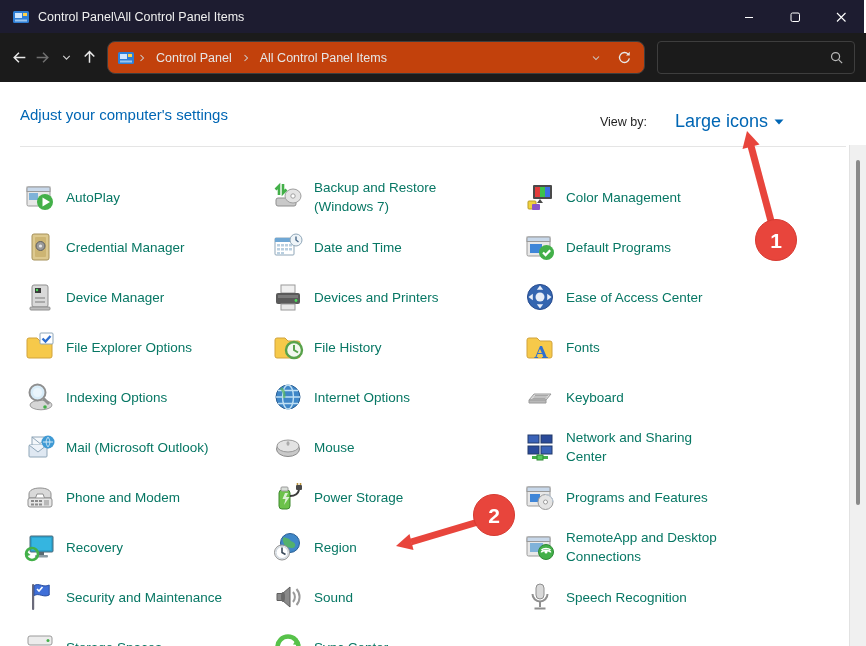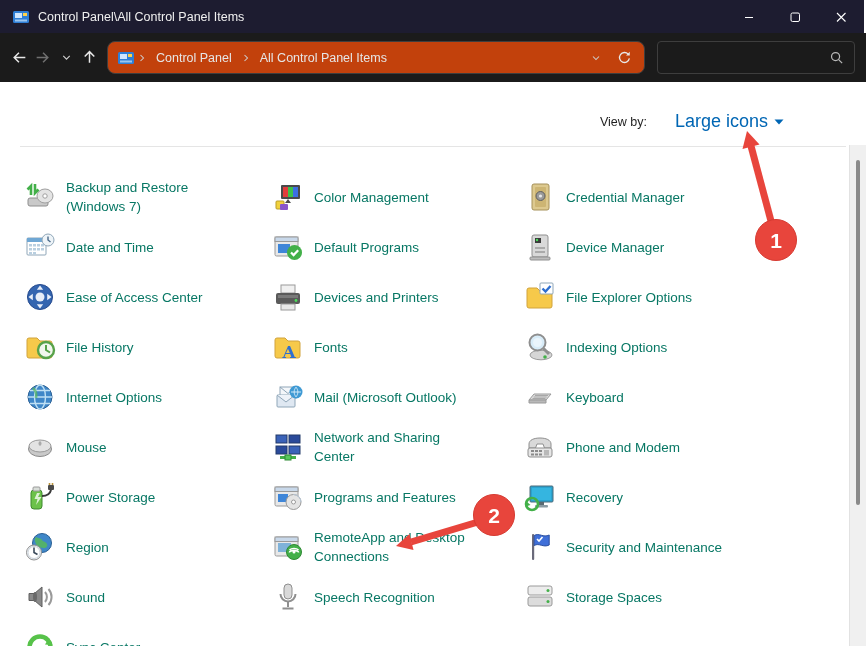--- a/index.html
+++ b/index.html
@@ -157,34 +157,47 @@
       <span style="display:inline-flex;">
         <svg viewBox="0 0 16 16" width="15" height="15">
             <circle cx="7" cy="7" r="4.3" fill="none" stroke="#b9b9b9" stroke-width="1.3"></circle>
             <path d="M10.3 10.3L14 14" stroke="#b9b9b9" stroke-width="1.3"></path>
           </svg>
       </span>
     </div>
   </div>
 
   <div class="content">
+    <h1 class="page-title">Adjust your computer's settings</h1>
     <div class="viewby">
       <span class="vb-label">View by:</span>
       <button class="viewby-btn">
         <span>Large icons</span>
         <span style="display:inline-flex;">
           <svg viewBox="0 0 10 8" width="10" height="8">
               <path d="M0.5 1.5l4.5 5 4.5-5z" fill="#0066b4"></path>
             </svg>
         </span>
       </button>
     </div>
     <div class="divider"></div>
 
     <div class="grid" id="grid">
+        <div class="item">
+          <span class="item-icon">
+            <svg viewBox="0 0 32 32" width="32" height="32">
+              <rect x="3" y="6" width="23" height="19" rx="1.5" fill="#e8e8e8" stroke="#9a9a9a"></rect>
+              <rect x="3" y="6" width="23" height="4.5" fill="#c8d8ea" stroke="#9a9a9a"></rect>
+              <rect x="5" y="12" width="9" height="7" fill="#7fb2d9"></rect>
+              <circle cx="21" cy="21" r="8" fill="#43b049"></circle>
+              <path d="M18.5 16.5v9l7.5-4.5z" fill="#fff"></path>
+            </svg>
+          </span>
+          <span class="item-label">AutoPlay</span>
+        </div>
         <div class="item">
           <span class="item-icon">
             <svg viewBox="0 0 32 32" width="32" height="32">
               <rect x="4" y="17" width="20" height="8" rx="2" fill="#c9c9c9" stroke="#8f8f8f"></rect>
               <ellipse cx="21" cy="15" rx="8" ry="7" fill="#e4e4e4" stroke="#9f9f9f"></ellipse>
               <circle cx="21" cy="15" r="2.2" fill="#fff" stroke="#9f9f9f"></circle>
               <path d="M7 14V5L3.5 8.5M11 3v9l3.5-3.5" stroke="#43b049" stroke-width="2.6" fill="none"></path>
             </svg>
           </span>
           <span class="item-label">Backup and Restore (Windows 7)</span>
@@ -259,47 +272,47 @@
               <rect x="11" y="16" width="10" height="2" fill="#aaa"></rect>
               <rect x="11" y="20" width="10" height="2" fill="#aaa"></rect>
               <rect x="6" y="26" width="20" height="3" rx="1" fill="#bdbdbd" stroke="#8f8f8f"></rect>
             </svg>
           </span>
           <span class="item-label">Device Manager</span>
         </div>
         <div class="item">
           <span class="item-icon">
             <svg viewBox="0 0 32 32" width="32" height="32">
+              <rect x="9" y="4" width="14" height="8" fill="#f0f0f0" stroke="#9a9a9a"></rect>
+              <rect x="4" y="12" width="24" height="11" rx="2" fill="#5a5a5a"></rect>
+              <rect x="6" y="14" width="20" height="3" fill="#7a7a7a"></rect>
+              <circle cx="24" cy="19.5" r="1.4" fill="#4ade5a"></circle>
+              <rect x="9" y="23" width="14" height="6" fill="#e8e8e8" stroke="#9a9a9a"></rect>
+            </svg>
+          </span>
+          <span class="item-label">Devices and Printers</span>
+        </div>
+        <div class="item">
+          <span class="item-icon">
+            <svg viewBox="0 0 32 32" width="32" height="32">
               <circle cx="16" cy="16" r="12.5" fill="#3465b0" stroke="#23488c"></circle>
               <circle cx="16" cy="16" r="4.5" fill="#e8eef8"></circle>
               <g fill="#e8eef8">
                 <path d="M16 4.5l3.2 4.3h-6.4z"></path>
                 <path d="M16 27.5l-3.2-4.3h6.4z"></path>
                 <path d="M4.5 16l4.3-3.2v6.4z"></path>
                 <path d="M27.5 16l-4.3 3.2v-6.4z"></path>
               </g>
             </svg>
           </span>
           <span class="item-label">Ease of Access Center</span>
         </div>
         <div class="item">
           <span class="item-icon">
             <svg viewBox="0 0 32 32" width="32" height="32">
-              <rect x="9" y="4" width="14" height="8" fill="#f0f0f0" stroke="#9a9a9a"></rect>
-              <rect x="4" y="12" width="24" height="11" rx="2" fill="#5a5a5a"></rect>
-              <rect x="6" y="14" width="20" height="3" fill="#7a7a7a"></rect>
-              <circle cx="24" cy="19.5" r="1.4" fill="#4ade5a"></circle>
-              <rect x="9" y="23" width="14" height="6" fill="#e8e8e8" stroke="#9a9a9a"></rect>
-            </svg>
-          </span>
-          <span class="item-label">Devices and Printers</span>
-        </div>
-        <div class="item">
-          <span class="item-icon">
-            <svg viewBox="0 0 32 32" width="32" height="32">
               <path d="M3 9a2 2 0 012-2h8l3 3h10a2 2 0 012 2v13a2 2 0 01-2 2H5a2 2 0 01-2-2z" fill="#f6c94a" stroke="#d1a33c"></path>
               <rect x="16" y="2" width="13" height="11" rx="1" fill="#fff" stroke="#8fa6b8"></rect>
               <path d="M18.5 7.5l3 3 5-5.5" stroke="#2f6fd0" stroke-width="2.4" fill="none"></path>
             </svg>
           </span>
           <span class="item-label">File Explorer Options</span>
         </div>
         <div class="item">
           <span class="item-icon">
             <svg viewBox="0 0 32 32" width="32" height="32">
@@ -334,45 +347,45 @@
         <div class="item">
           <span class="item-icon">
             <svg viewBox="0 0 32 32" width="32" height="32">
               <circle cx="16" cy="16" r="12" fill="#3f87c8" stroke="#2a5f94"></circle>
               <ellipse cx="16" cy="16" rx="5.5" ry="12" fill="none" stroke="#bfe0f4" stroke-width="1.4"></ellipse>
               <path d="M4 16h24M6 9.5h20M6 22.5h20" stroke="#bfe0f4" stroke-width="1.4" fill="none"></path>
               <path d="M9 7c2.5 2.5 4 6 3 10" stroke="#57b85c" stroke-width="2.5" fill="none" opacity="0.7"></path>
             </svg>
           </span>
           <span class="item-label">Internet Options</span>
+        </div>
+        <div class="item">
+          <span class="item-icon">
+            <svg viewBox="0 0 32 32" width="32" height="32">
+              <path d="M5 19l5-6h17l-5 6z" fill="#dcdcdc" stroke="#9a9a9a"></path>
+              <path d="M5 19h17v3H5z" fill="#b9b9b9" stroke="#9a9a9a"></path>
+              <g stroke="#9a9a9a" stroke-width="0.8" fill="none">
+                <path d="M11 14.5h13M9.7 16h13M8.5 17.5h13"></path>
+              </g>
+            </svg>
+          </span>
+          <span class="item-label">Keyboard</span>
         </div>
         <div class="item">
           <span class="item-icon">
             <svg viewBox="0 0 32 32" width="32" height="32">
               <rect x="8" y="6" width="16" height="11" fill="#f4f7fa" stroke="#8fa6b8"></rect>
               <path d="M8 6l8 6.5L24 6" fill="none" stroke="#8fa6b8"></path>
               <rect x="5" y="14" width="18" height="12" rx="1" fill="#dfe8f2" stroke="#8fa6b8"></rect>
               <path d="M5 14l9 7 9-7" fill="#eef3f9" stroke="#8fa6b8"></path>
               <circle cx="24" cy="11" r="6.5" fill="#3f9ad4"></circle>
               <path d="M19 11h10M24 6.2c2.5 3 2.5 6.6 0 9.6M24 6.2c-2.5 3-2.5 6.6 0 9.6" stroke="#cfe8f8" fill="none" stroke-width="1"></path>
             </svg>
           </span>
           <span class="item-label">Mail (Microsoft Outlook)</span>
-        </div>
-        <div class="item">
-          <span class="item-icon">
-            <svg viewBox="0 0 32 32" width="32" height="32">
-              <path d="M5 19l5-6h17l-5 6z" fill="#dcdcdc" stroke="#9a9a9a"></path>
-              <path d="M5 19h17v3H5z" fill="#b9b9b9" stroke="#9a9a9a"></path>
-              <g stroke="#9a9a9a" stroke-width="0.8" fill="none">
-                <path d="M11 14.5h13M9.7 16h13M8.5 17.5h13"></path>
-              </g>
-            </svg>
-          </span>
-          <span class="item-label">Keyboard</span>
         </div>
         <div class="item">
           <span class="item-icon">
             <svg viewBox="0 0 32 32" width="32" height="32">
               <ellipse cx="16" cy="18" rx="11.5" ry="7.5" fill="#c9c9c9" stroke="#8a8a8a"></ellipse>
               <ellipse cx="16" cy="15" rx="11" ry="6" fill="#e3e3e3" stroke="#9a9a9a"></ellipse>
               <ellipse cx="16" cy="12.5" rx="1.5" ry="2.2" fill="#aaa"></ellipse>
             </svg>
           </span>
           <span class="item-label">Mouse</span>

